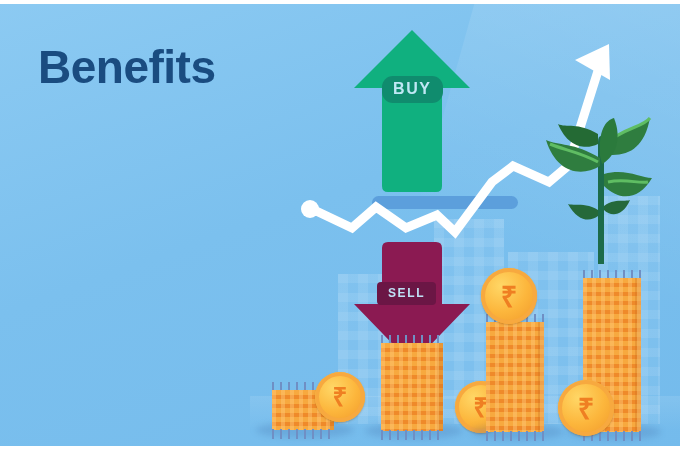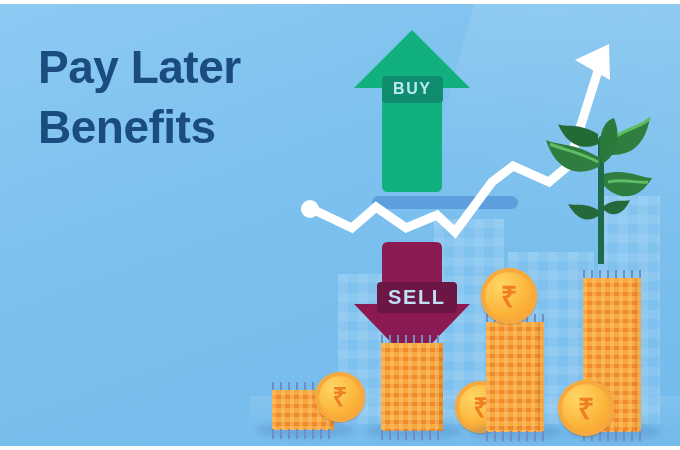--- a/index.html
+++ b/index.html
@@ -69,37 +69,37 @@
 
   
   .chart-svg { position:absolute; left:0; top:0; width:680px; height:450px; }
 
   
   .arrow-buy { position:absolute; left:352px; top:26px; width:120px; height:168px; }
   .arrow-buy svg { width:100%; height:100%; display:block; }
   .badge {
     position:absolute; left:30px; top:50px;
     padding:5px 11px 6px 11px;
-    border-radius:4px;
+    border-radius:11px;
     background:#108c6e;
     color:#bfe8f5;
     font-size:16px; font-weight:bold; letter-spacing:1.6px;
     line-height:1;
   }
 
   
   .arrow-sell { position:absolute; left:352px; top:238px; width:120px; height:128px; }
   .arrow-sell svg { width:100%; height:100%; display:block; }
   .badge-sell {
     position:absolute; left:25px; top:44px;
     padding:5px 11px 6px 11px;
     border-radius:4px;
     background:#6b1645;
     color:#bfe0f5;
-    font-size:20px; font-weight:bold; letter-spacing:1.6px;
+    font-size:12px; font-weight:bold; letter-spacing:1.6px;
     line-height:1;
   }
 
   
   .stack { position:absolute; }
   .stack .shadow {
     position:absolute; left:-16px; bottom:-8px; width:calc(100% + 36px); height:16px;
     border-radius:50%;
     background:rgba(40,80,140,0.17);
     filter:blur(3px);
@@ -147,21 +147,20 @@
   <div class="city">
     <div class="bldg b1"></div>
     <div class="bldg b2"></div>
     <div class="bldg b3"></div>
     <div class="bldg b4"></div>
   </div>
   <div class="ground"></div>
   <div class="blue-bar"></div>
 
   <div class="headline">
-    <span class="ln">Pay Later</span>
     <span class="ln">Benefits</span>
   </div>
 
   <svg class="chart-svg" viewBox="0 0 680 450">
     <polyline points="312,209 352,228 376,207 406,228 437,215 455,232 492,182 513,166 549,182 568,166 603,55" fill="none" stroke="#ffffff" stroke-width="9" stroke-linejoin="miter" stroke-linecap="butt"></polyline>
     <polygon points="609,44 610,80 575,60" fill="#ffffff"></polygon>
     <circle cx="310" cy="209" r="9" fill="#ffffff"></circle>
   </svg>
 
   <div class="arrow-buy">

